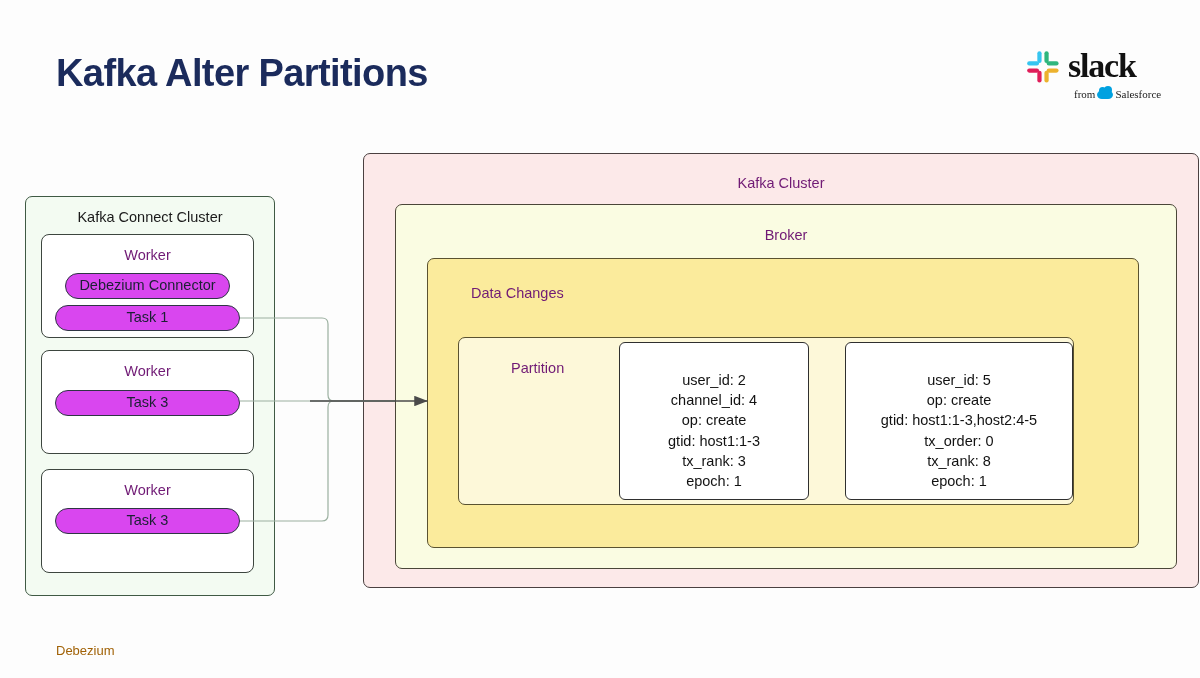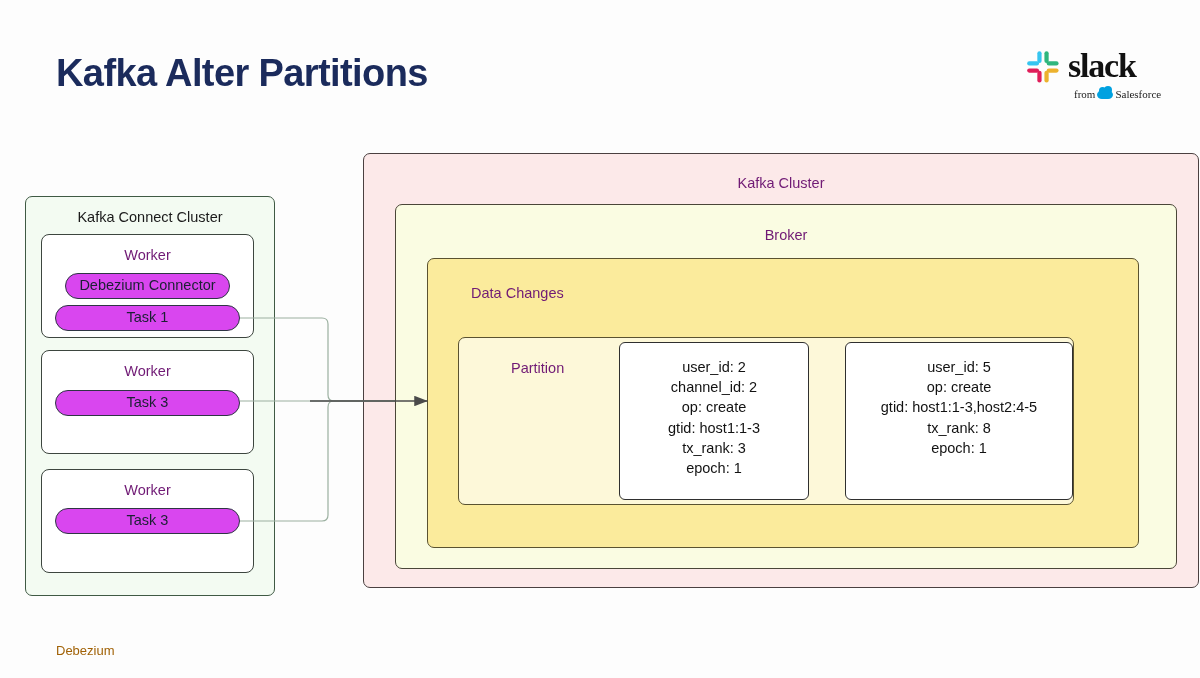--- a/index.html
+++ b/index.html
@@ -205,21 +205,21 @@
     font-size: 14.5px;
   }
 
   
   .record-card {
     position: absolute;
     box-sizing: border-box;
     background: #ffffff;
     border: 1.5px solid #2f2f2f;
     border-radius: 6px;
-    padding-top: 14px;
+    padding-top: 27px;
     text-align: center;
     font-size: 14.5px;
     line-height: 20.2px;
     color: #121212;
   }
   #record-card-0 { left: 619px; top: 342px; width: 190px; height: 158px; }
   #record-card-1 { left: 845px; top: 342px; width: 228px; height: 158px; }
   .record-line { white-space: nowrap; }
 
   
@@ -298,31 +298,32 @@
 <div class="dbox" id="data-changes">
   <div class="dlabel" id="data-changes-label">Data Changes</div>
 </div>
 
 <div class="dbox" id="partition">
   <div class="dlabel" id="partition-label">Partition</div>
 </div>
 
 <div class="record-card" id="record-card-0">
   <div class="record-line">user_id: 2</div>
-  <div class="record-line">channel_id: 2</div>
+  <div class="record-line">channel_id: 4</div>
   <div class="record-line">op: create</div>
   <div class="record-line">gtid: host1:1-3</div>
   <div class="record-line">tx_rank: 3</div>
   <div class="record-line">epoch: 1</div>
 </div>
 
 <div class="record-card" id="record-card-1">
   <div class="record-line">user_id: 5</div>
   <div class="record-line">op: create</div>
   <div class="record-line">gtid: host1:1-3,host2:4-5</div>
+  <div class="record-line">tx_order: 0</div>
   <div class="record-line">tx_rank: 8</div>
   <div class="record-line">epoch: 1</div>
 </div>
 
 <svg id="wiring" viewBox="0 0 1200 678">
   <defs>
     <marker id="arrowhead" markerWidth="9" markerHeight="7" refX="8.5" refY="3.5" orient="auto">
       <polygon points="0 0, 9 3.5, 0 7" fill="#4a4a4a"></polygon>
     </marker>
   </defs>

